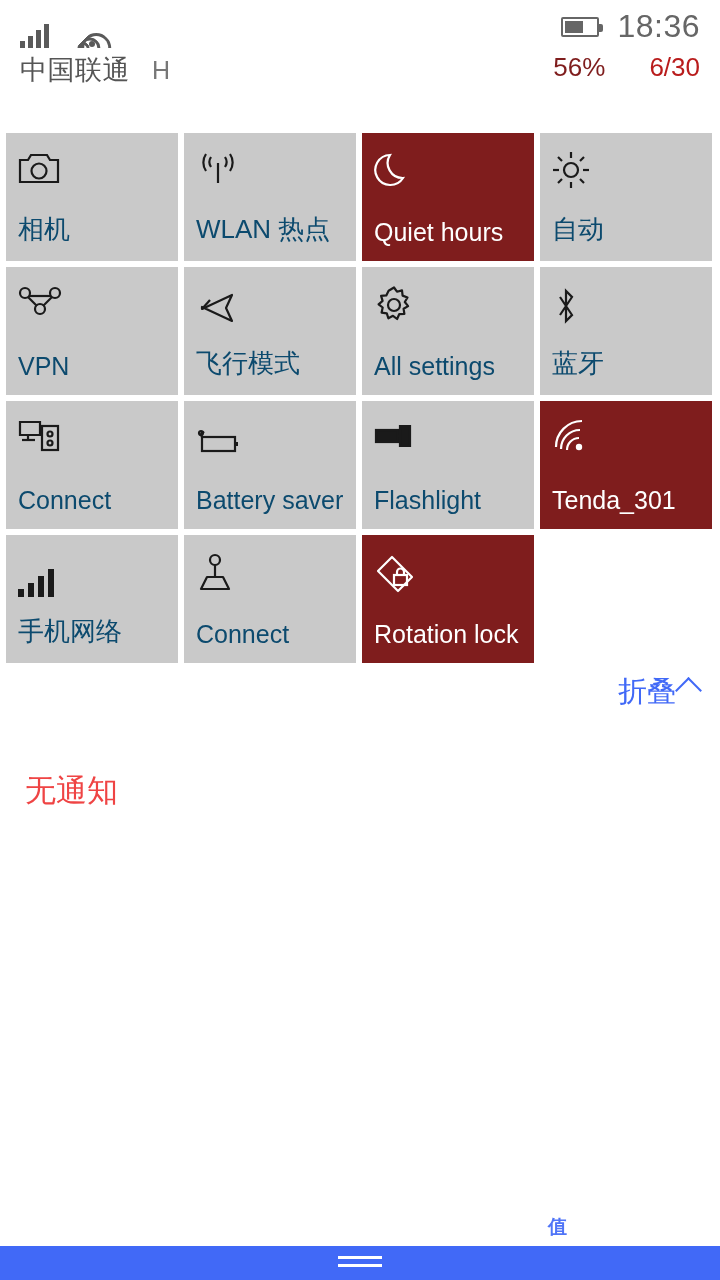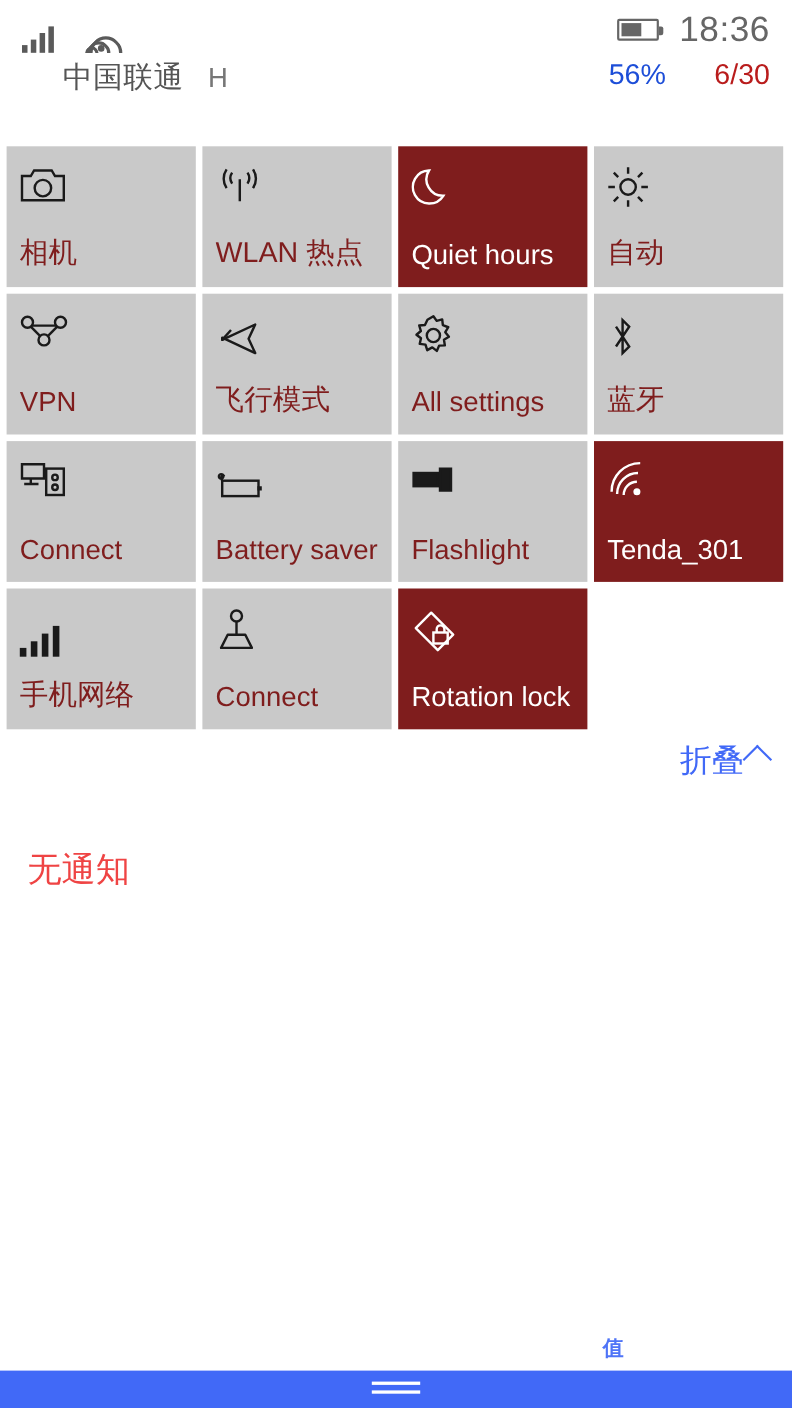--- a/index.html
+++ b/index.html
@@ -8,26 +8,26 @@
     background:#ffffff;
     font-family:"Liberation Sans","DejaVu Sans",sans-serif;
     overflow:hidden;
   }
   #screen { position:relative; width:720px; height:1280px; background:#fff; }
 
   
   #status-bar { position:absolute; left:0; top:0; width:720px; height:118px; }
   .sb-icons { position:absolute; left:20px; top:12px; display:flex; align-items:flex-end; gap:26px; height:36px; }
   .sb-carrier { position:absolute; left:20px; top:52px; display:flex; align-items:baseline; gap:22px; }
-  .sb-carrier .name { font-size:27px; color:#555; letter-spacing:.5px;margin-left:37px; }
+  .sb-carrier .name { font-size:27px; color:#555; letter-spacing:.5px; }
   .sb-carrier .net  { font-size:25px; color:#777; }
   .sb-right-top { position:absolute; right:20px; top:8px; display:flex; align-items:center; gap:18px; }
   .sb-right-bot { position:absolute; right:20px; top:52px; display:flex; align-items:baseline; gap:44px; }
   .sb-time { font-size:32px; color:#666; letter-spacing:.5px; }
-  .sb-pct  { font-size:26px; color:#1d4ed8; }
+  .sb-pct  { font-size:26px; color:#7f1d1d; }
   .sb-date { font-size:26px; color:#b91c1c; }
 
   
   .sig { display:flex; align-items:flex-end; gap:3px; height:26px; }
   .sig i { display:block; width:5px; background:#5a5a5a; }
   .sig i:nth-child(1){ height:7px; }
   .sig i:nth-child(2){ height:12px; }
   .sig i:nth-child(3){ height:18px; }
   .sig i:nth-child(4){ height:24px; }
 
@@ -60,21 +60,21 @@
   }
   .tile {
     position:relative;
     background:#c9c9c9;
     padding:18px 10px 0 12px;
   }
   .tile.on { background:#7f1d1d; }
   .tile .glyph { height:54px; display:flex; align-items:flex-start; }
   .tile .label {
     position:absolute; left:12px; bottom:14px; right:6px;
-    font-size:25px; color:#7f1d1d; white-space:nowrap;
+    font-size:25px; color:#0c4a6e; white-space:nowrap;
     overflow:hidden;
   }
   .tile.on .label { color:#fff; }
   .tile .label.cn { font-size:26px; }
 
   
   .tile svg { display:block; stroke:#1a1a1a; fill:none; stroke-width:2.2; }
   .tile.on svg { stroke:#ffffff; }
 
   

